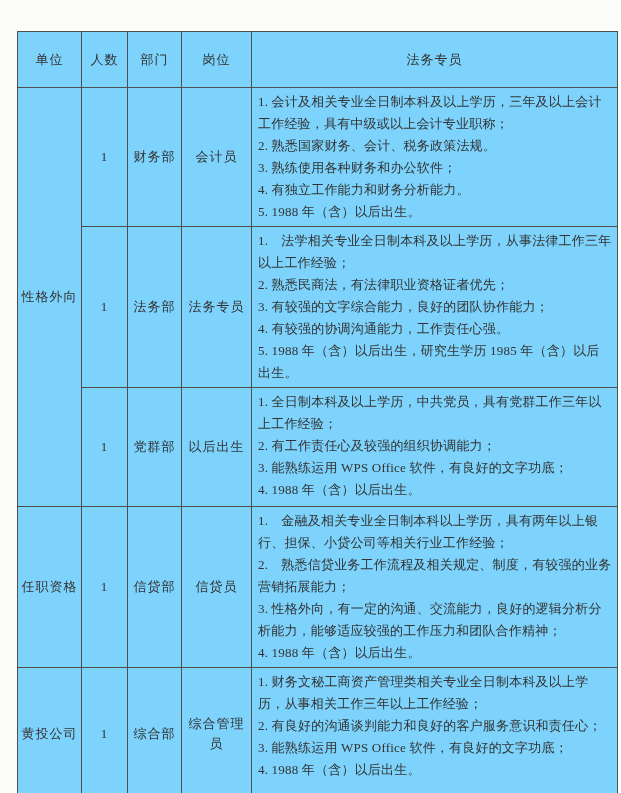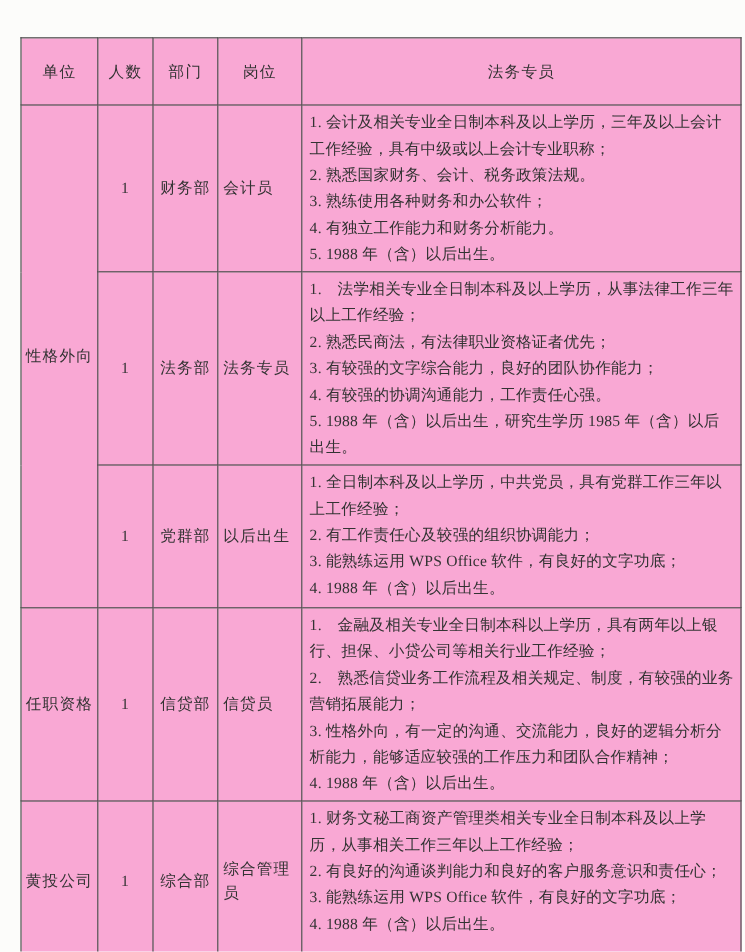--- a/index.html
+++ b/index.html
@@ -15,34 +15,34 @@
     width:600px;
     font-size:13px;
   }
   col.c-unit{width:64px;}
   col.c-count{width:46px;}
   col.c-dept{width:54px;}
   col.c-pos{width:70px;}
   col.c-qual{width:366px;}
   td,th{
     border:1px solid #4f4f4f;
-    background:#f9a8d4;
+    background:#7dd3fc;
     font-weight:normal;
     padding:0;
   }
   th{
     text-align:center;vertical-align:middle;
     font-size:13px;letter-spacing:1px;
   }
   td.center{
     text-align:center;vertical-align:middle;
     letter-spacing:1px;
   }
   td.pos{
-    text-align:left;vertical-align:middle;
+    text-align:center;vertical-align:middle;
     padding:0 4px;line-height:20px;letter-spacing:1px;
   }
   td.qual{
     text-align:left;vertical-align:top;
     padding:3px 5px 3px 6px;
     line-height:22px;
     white-space:pre-wrap;
     letter-spacing:0.2px;
   }
   tr.hdr{height:56px;}

